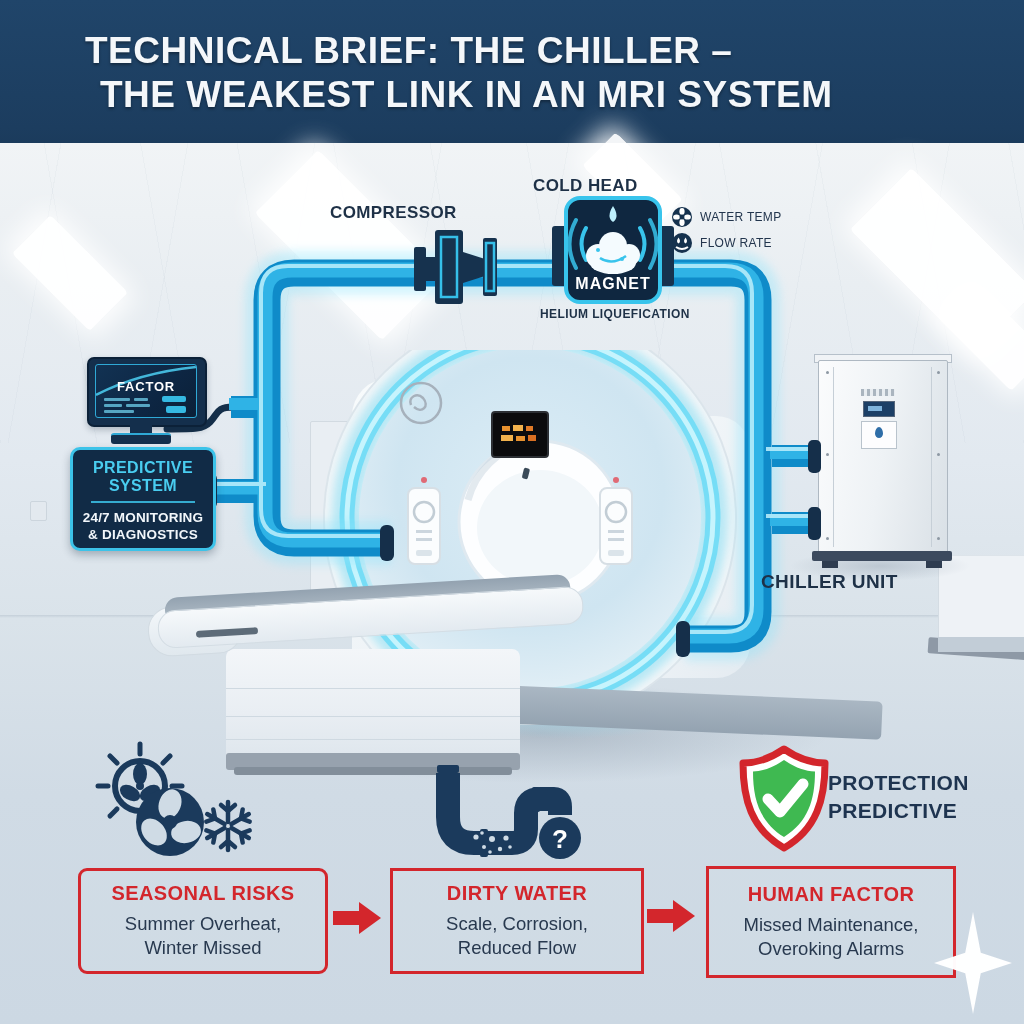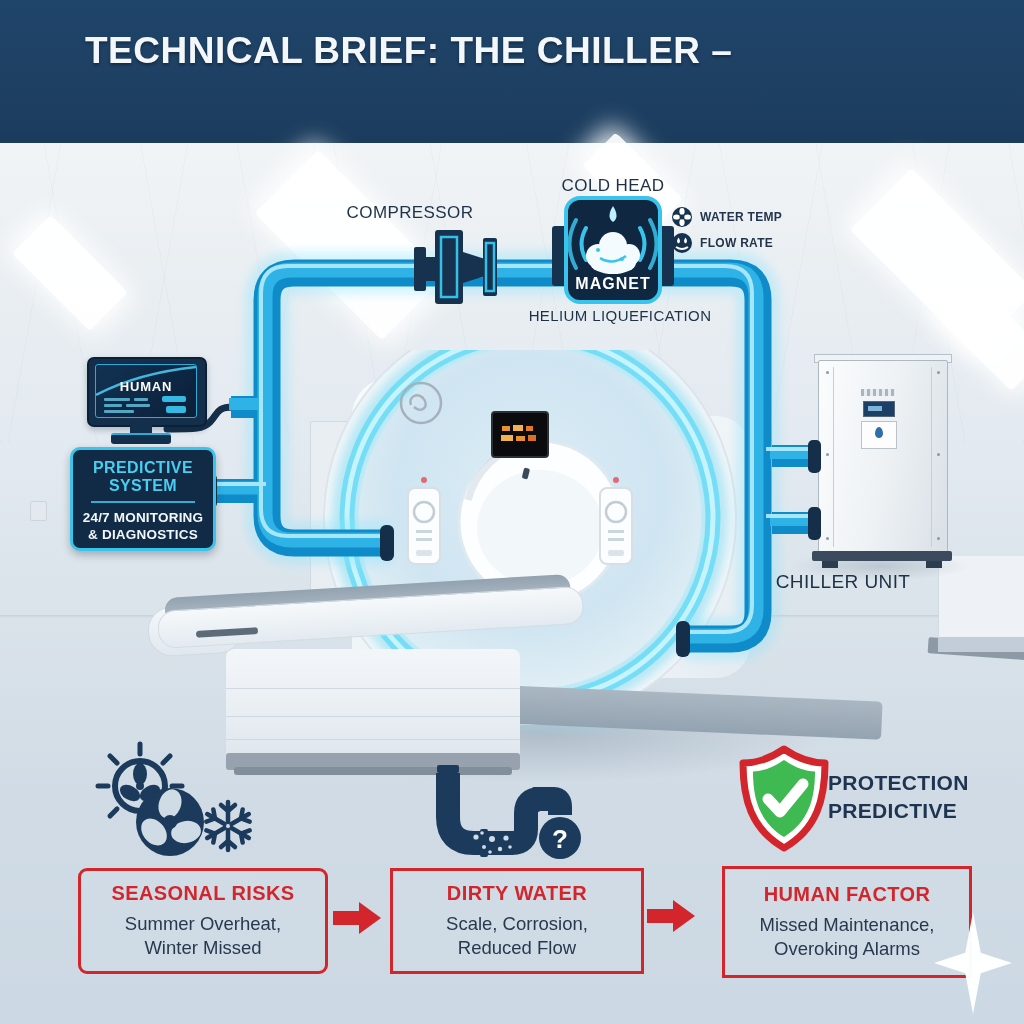--- a/index.html
+++ b/index.html
@@ -55,21 +55,21 @@
   .tablebody{left:158px;top:468px;width:424px;height:36px;border-radius:18px;
     background:linear-gradient(180deg,#f6f9fb,#e3eaf0);border:1px solid #d4dde4;
     transform:rotate(-3.4deg);transform-origin:left center;}
   .headrest{left:148px;top:462px;width:92px;height:48px;border-radius:24px;
     background:linear-gradient(180deg,#f3f7fa,#e0e8ee);border:1px solid #d2dbe2;
     transform:rotate(-3.4deg);}
   .handle{left:196px;top:486px;width:62px;height:7px;border-radius:4px;background:#5d6b78;
     transform:rotate(-3.4deg);}
 
   
-  .lbl{position:absolute;font-weight:400;color:#1e3147;text-align:center;letter-spacing:.4px;}
+  .lbl{position:absolute;font-weight:700;color:#1e3147;letter-spacing:.4px;}
 
   
   #monitor-frame{left:87px;top:214px;width:116px;height:66px;background:#142f4c;border-radius:7px;
     border:2px solid #0c2138;box-shadow:0 3px 6px rgba(20,40,60,.25);}
   #monitor-screen{left:6px;top:5px;width:100px;height:52px;border-radius:3px;overflow:hidden;
     background:linear-gradient(135deg,#123253 0%,#0d2643 60%,#0b2038 100%);border:1px solid #2fa9d6;}
   #monitor-name{position:absolute;left:0;top:14px;width:100%;text-align:center;color:#fff;
     font-size:13px;font-weight:700;letter-spacing:.8px;}
   .mbar{position:absolute;height:3px;background:#6fd0ec;opacity:.75;border-radius:1px;}
   .mpill{position:absolute;background:#35b9e2;border-radius:2px;}
@@ -101,21 +101,21 @@
     border-radius:50% 50% 50% 50%/60% 60% 40% 40%;}
   .chiller-base{left:812px;top:408px;width:140px;height:10px;background:#3c4a5e;border-radius:2px;}
   .cfoot{position:absolute;width:16px;height:7px;background:#2e3c50;}
 
   
   #magnet-label{left:566px;top:132px;width:94px;text-align:center;color:#fff;
     font-size:16px;font-weight:700;letter-spacing:1px;}
 
   
   .ind{position:absolute;display:flex;align-items:center;gap:6px;}
-  .ind span{font-size:12px;font-weight:700;color:#22354d;letter-spacing:.3px;}
+  .ind span{font-size:12px;font-weight:400;color:#22354d;letter-spacing:.3px;}
 
   
   .prot-label{left:828px;top:626px;width:190px;color:#1e3450;font-size:21px;font-weight:700;
     line-height:28px;letter-spacing:.3px;}
   .risk-box{position:absolute;border:3px solid #d3262c;display:flex;flex-direction:column;
     align-items:center;justify-content:center;background:rgba(255,255,255,.06);}
   .risk-title{color:#d3262c;font-size:20px;font-weight:700;letter-spacing:.4px;margin-bottom:7px;}
   .risk-line{color:#28394f;font-size:18.5px;line-height:24px;text-align:center;}
   .arrow{position:absolute;display:flex;align-items:center;}
   .arrow .shaft{width:26px;height:14px;background:#d3262c;}
@@ -125,20 +125,21 @@
     filter:drop-shadow(0 0 6px rgba(255,255,255,.8));
     clip-path:polygon(50% 0%,60% 40%,100% 50%,60% 60%,50% 100%,40% 60%,0% 50%,40% 40%);}
 </style>
 </head>
 <body>
 
 <div id="canvas">
 
   <div id="header">
     <div class="t1">TECHNICAL BRIEF: THE CHILLER –</div>
+    <div class="t2">THE WEAKEST LINK IN AN MRI SYSTEM</div>
   </div>
 
   <div id="scene">
 
     <div class="abs ceilgrid"></div>
     <div class="abs clight" style="left:15px;top:75px;width:110px;height:110px;"></div>
     <div class="abs clight" style="left:260px;top:12px;width:180px;height:180px;"></div>
     <div class="abs clight" style="left:585px;top:-8px;width:95px;height:95px;"></div>
     <div class="abs clight" style="left:855px;top:30px;width:175px;height:175px;"></div>
     <div class="abs clight" style="left:940px;top:140px;width:105px;height:105px;"></div>
@@ -324,21 +325,21 @@
           <path d="M600 258 q12 8 26 -2" fill="none" stroke="#38c4ec" stroke-width="2.5"></path>
           <circle cx="598" cy="250" r="2" fill="#38c4ec"></circle>
             <circle cx="622" cy="259" r="2" fill="#38c4ec"></circle>
         </g>
       </g>
     </svg>
 
     <div class="lbl" style="left:330px;top:60px;width:160px;font-size:17px;">COMPRESSOR</div>
     <div class="lbl" style="left:533px;top:33px;width:160px;font-size:17px;">COLD HEAD</div>
     <div class="lbl" id="magnet-label">MAGNET</div>
-    <div class="lbl" style="left:510px;top:164px;width:220px;font-size:15px;">HELIUM LIQUEFICATION</div>
+    <div class="lbl" style="left:540px;top:164px;width:220px;font-size:12px;">HELIUM LIQUEFICATION</div>
     <div class="lbl" style="left:761px;top:428px;width:164px;font-size:19px;">CHILLER UNIT</div>
 
     <div class="ind" style="left:670px;top:62px;">
       <svg width="24" height="24" viewBox="0 0 24 24">
         <circle cx="12" cy="12" r="10" fill="#16324e"></circle>
         <ellipse cx="12" cy="6.5" rx="2.6" ry="3.4" fill="#fff"></ellipse>
           <ellipse cx="12" cy="17.5" rx="2.6" ry="3.4" fill="#fff"></ellipse>
         <ellipse cx="6.5" cy="12" rx="3.4" ry="2.6" fill="#fff"></ellipse>
           <ellipse cx="17.5" cy="12" rx="3.4" ry="2.6" fill="#fff"></ellipse>
         <circle cx="12" cy="12" r="2.4" fill="#16324e"></circle>
@@ -353,21 +354,21 @@
         <path d="M6 16 q6 4 12 0" fill="none" stroke="#fff" stroke-width="2"></path>
       </svg>
       <span>FLOW RATE</span>
     </div>
 
     <div class="abs" id="monitor-frame">
       <div class="abs" id="monitor-screen">
         <svg width="100" height="52" viewBox="0 0 100 52" style="position:absolute;left:0;top:0;">
           <path d="M0 30 Q 42 8 100 2" fill="none" stroke="#49c7ea" stroke-width="2.5" opacity=".9"></path>
         </svg>
-        <div id="monitor-name">HUMAN</div>
+        <div id="monitor-name">FACTOR</div>
         <span class="mbar" style="left:8px;top:33px;width:26px;"></span>
         <span class="mbar" style="left:38px;top:33px;width:14px;"></span>
         <span class="mbar" style="left:8px;top:39px;width:18px;"></span>
         <span class="mbar" style="left:30px;top:39px;width:24px;"></span>
         <span class="mbar" style="left:8px;top:45px;width:30px;"></span>
         <span class="mpill" style="left:66px;top:31px;width:24px;height:6px;"></span>
         <span class="mpill" style="left:70px;top:41px;width:20px;height:7px;"></span>
       </div>
     </div>
     <div class="abs mneck"></div>
@@ -466,21 +467,21 @@
     </div>
     <div class="risk-box" style="left:390px;top:725px;width:248px;height:100px;">
       <div class="risk-title">DIRTY WATER</div>
       <div class="risk-line">Scale, Corrosion,</div>
       <div class="risk-line">Reduced Flow</div>
     </div>
     <div class="arrow" style="left:647px;top:757px;">
       <span class="shaft"></span>
         <span class="head"></span>
     </div>
-    <div class="risk-box" style="left:706px;top:723px;width:244px;height:106px;margin-left:16px;">
+    <div class="risk-box" style="left:706px;top:723px;width:244px;height:106px;">
       <div class="risk-title">HUMAN FACTOR</div>
       <div class="risk-line">Missed Maintenance,</div>
       <div class="risk-line">Overoking Alarms</div>
     </div>
 
     <div class="abs sparkle"></div>
   </div>
 </div>
 
 </body></html>

